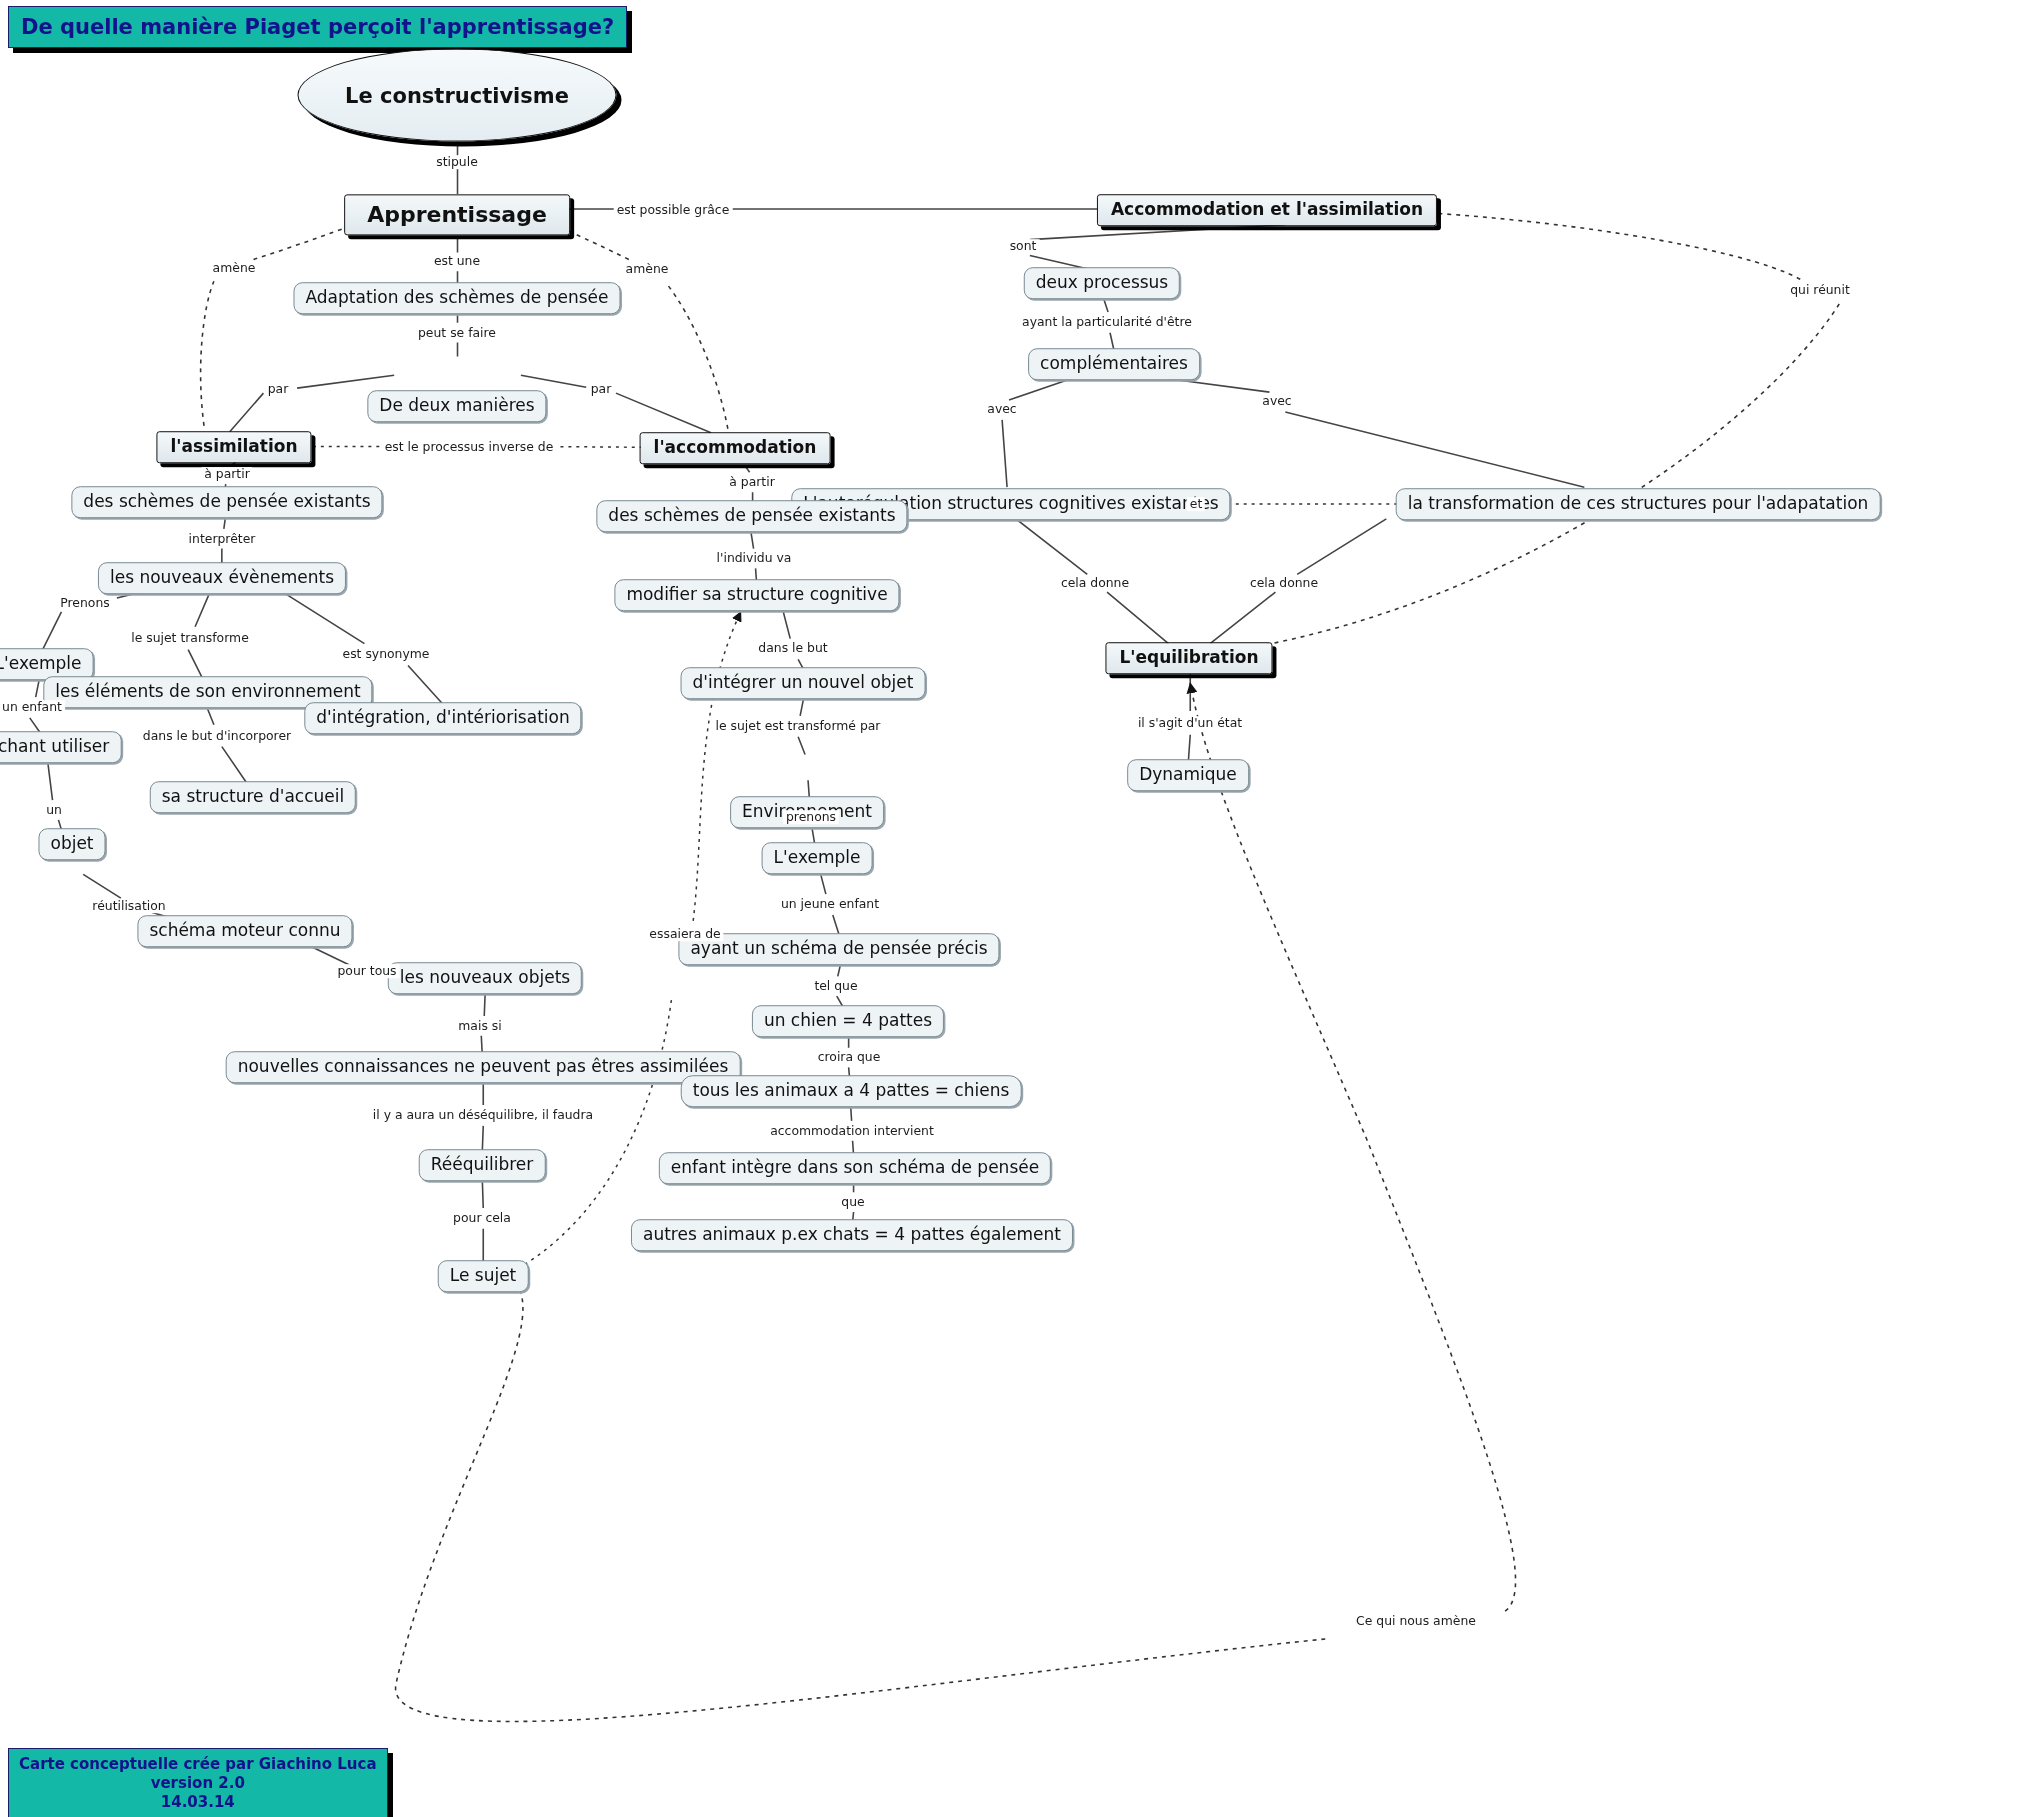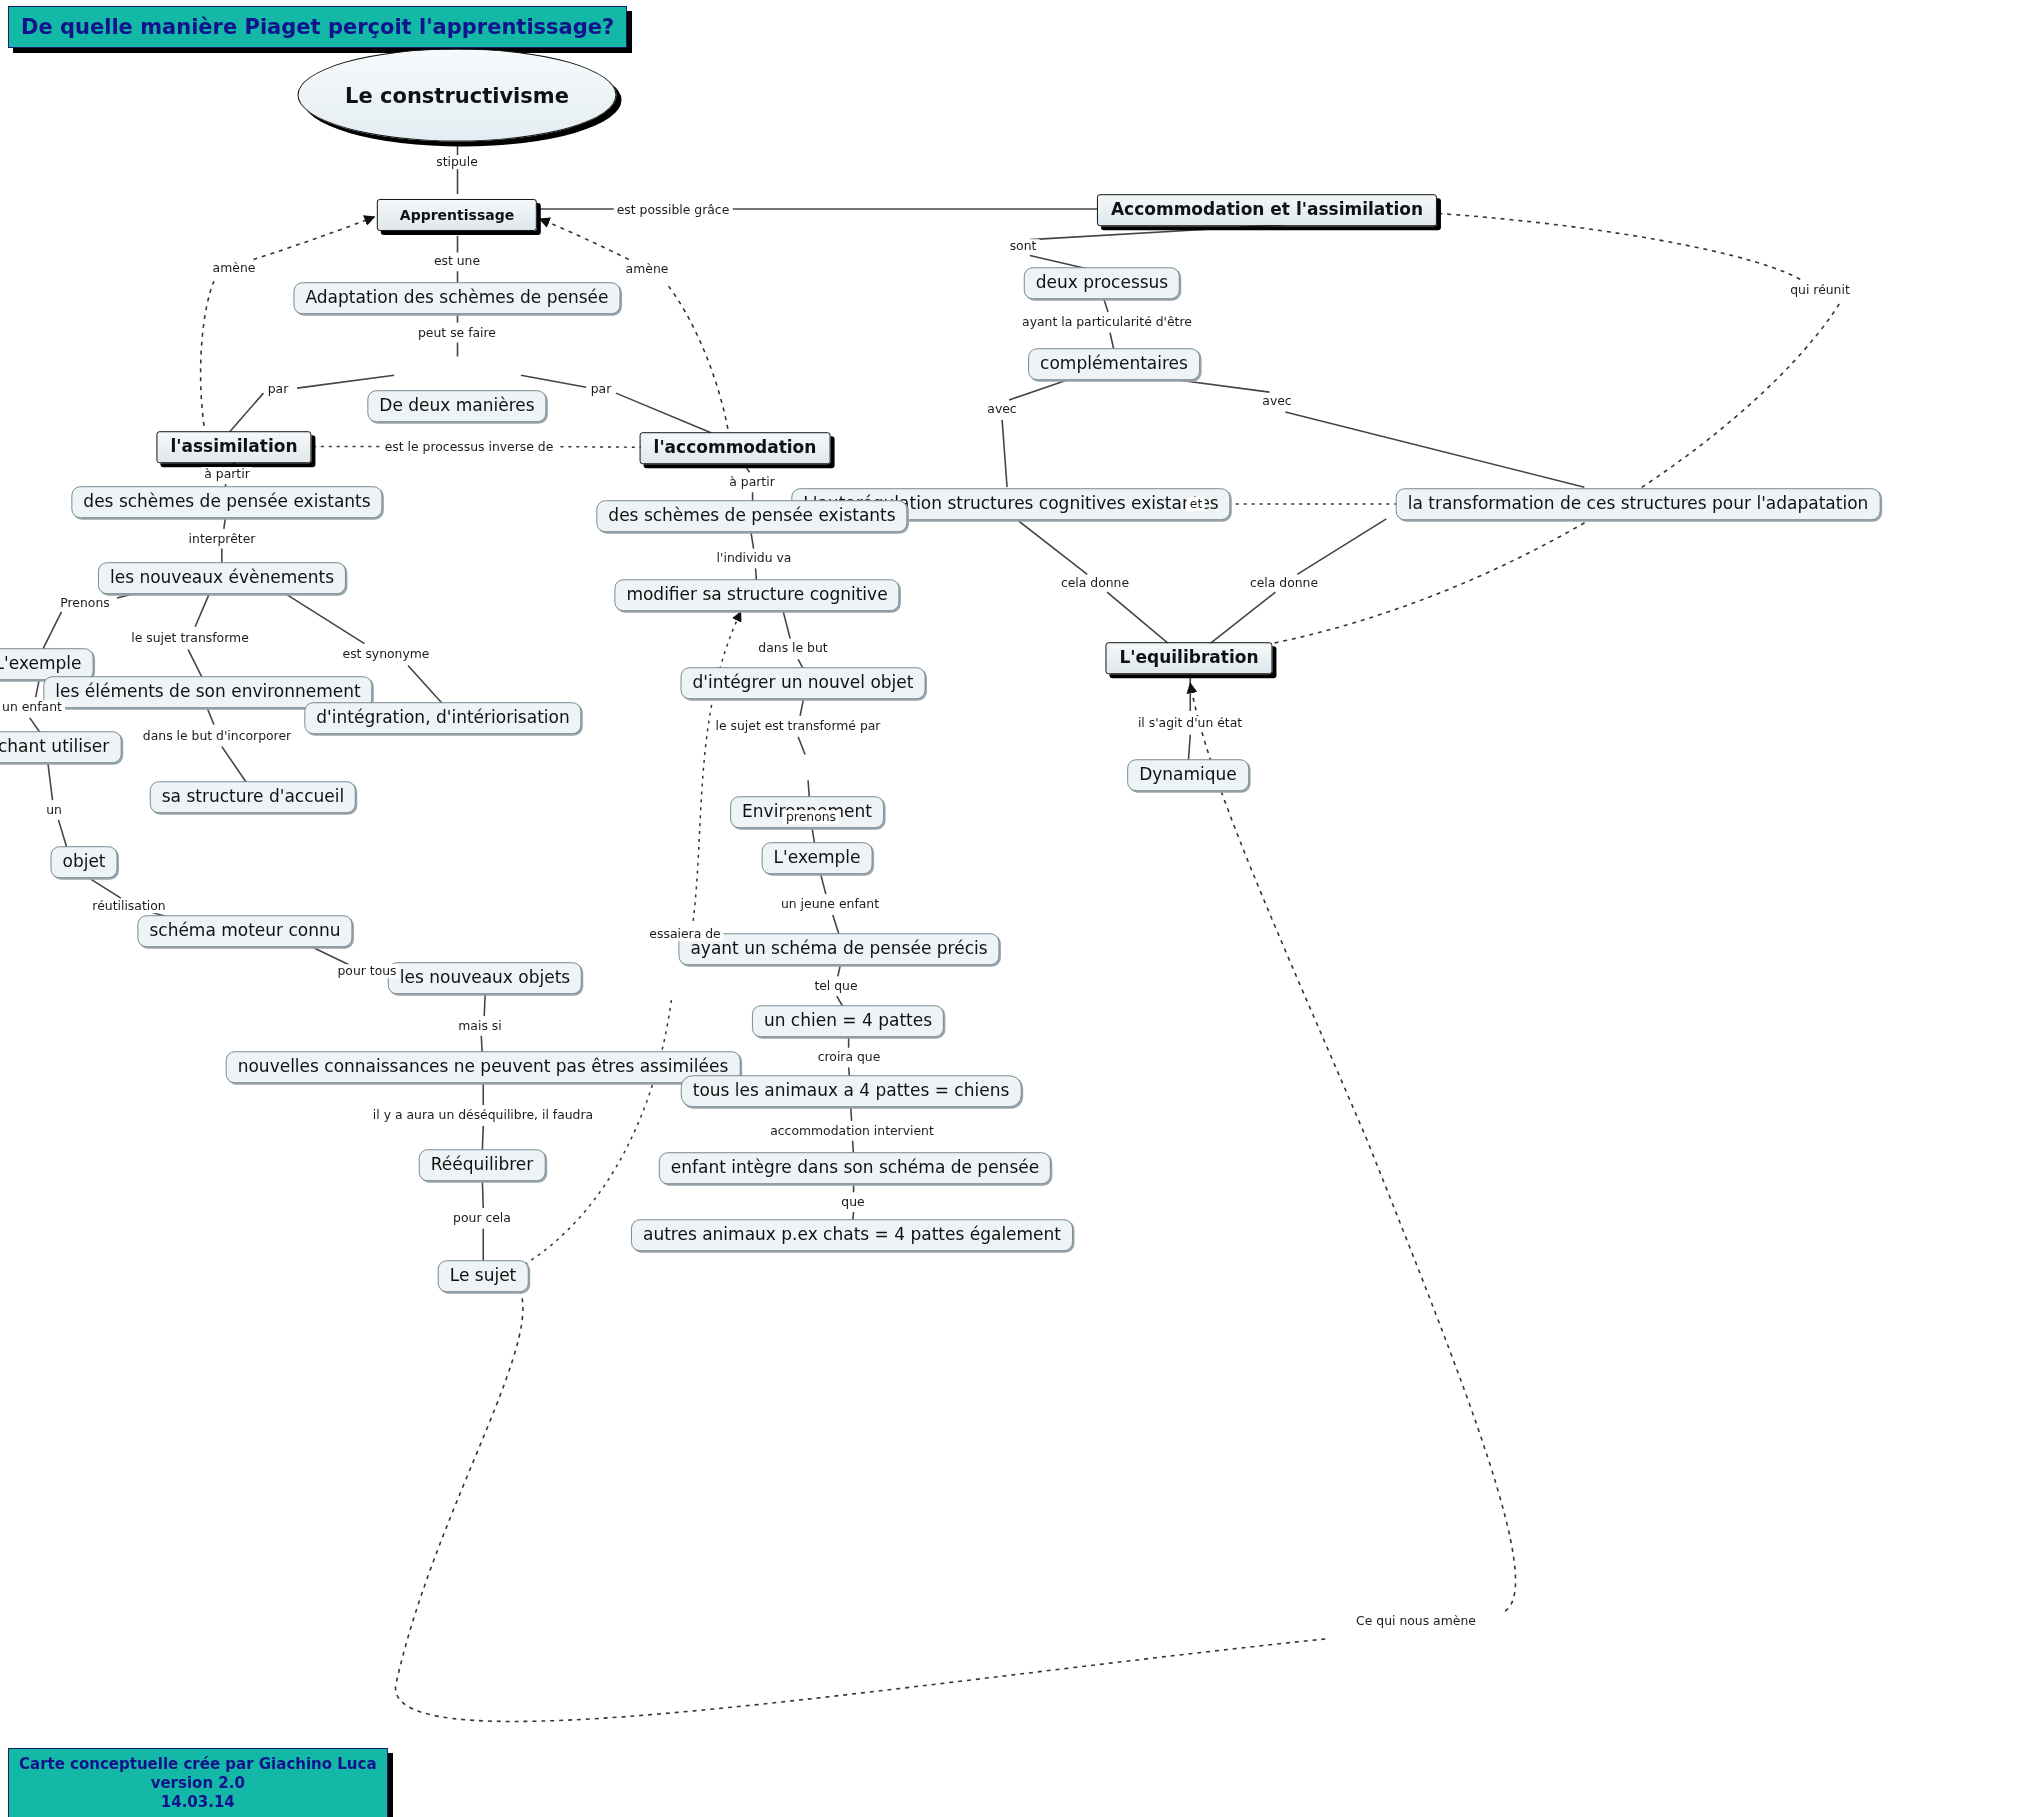--- a/index.html
+++ b/index.html
@@ -12,21 +12,21 @@
 
   .elabel{position:absolute;font-size:12.4px;color:#1c1c1c;white-space:nowrap;
           background:#fff;padding:0 3px;transform:translate(-50%,-50%);line-height:1.1;}
 
   .node{position:absolute;transform:translate(-50%,-50%);
         background:#eef3f6;border:1.4px solid #7a8a93;border-radius:9px;
         padding:5px 11px;font-size:17px;color:#111;white-space:nowrap;line-height:1.15;
         box-shadow:1.5px 1.5px 0 #9aa6ad;}
   .node.key{background:linear-gradient(#f4f8fa,#dfe8ed);border:1.6px solid #111;border-radius:3px;
         font-weight:bold;box-shadow:4px 4px 0 #000;padding:5px 13px;}
-  .node.key.big{font-size:14px;padding:7px 22px;}
+  .node.key.big{font-size:22px;padding:7px 22px;}
   .node.key.med{font-size:17px;}
 
   .root-oval{position:absolute;transform:translate(-50%,-50%);
         width:317px;height:91px;border-radius:50%;
         background:linear-gradient(#f6fafc,#e4edf2);border:1.6px solid #111;
         box-shadow:5px 5px 0 #000;
         display:flex;align-items:center;justify-content:center;
         font-size:21px;font-weight:bold;color:#111;}
 
   .banner{position:absolute;background:#14b8a6;border:1.5px solid #1b1b6b;
@@ -137,21 +137,21 @@
       <div class="node" style="left: 1638px; top: 504px;">la transformation de ces structures pour l'adapatation</div>
       <div class="node key med" style="left: 1189px; top: 658px;">L'equilibration</div>
       <div class="node" style="left: 1188px; top: 775px;">Dynamique</div>
       <div class="node" style="left: 227px; top: 502px;">des schèmes de pensée existants</div>
       <div class="node" style="left: 222px; top: 578px;">les nouveaux évènements</div>
       <div class="node" style="left: 38px; top: 664px;">L'exemple</div>
       <div class="node" style="left: 208px; top: 692px;">les éléments de son environnement</div>
       <div class="node" style="left: 443px; top: 718px;">d'intégration, d'intériorisation</div>
       <div class="node" style="left: 44px; top: 747px;">sachant utiliser</div>
       <div class="node" style="left: 253px; top: 797px;">sa structure d'accueil</div>
-      <div class="node" style="left: 72px; top: 862px; margin-left: 12px;">objet</div>
+      <div class="node" style="left: 72px; top: 844px;">objet</div>
       <div class="node" style="left: 245px; top: 931px;">schéma moteur connu</div>
       <div class="node" style="left: 485px; top: 978px;">les nouveaux objets</div>
       <div class="node" style="left: 483px; top: 1067px;">nouvelles connaissances ne peuvent pas êtres assimilées</div>
       <div class="node" style="left: 482px; top: 1165px;">Rééquilibrer</div>
       <div class="node" style="left: 483px; top: 1276px;">Le sujet</div>
       <div class="node" style="left: 752px; top: 516px;">des schèmes de pensée existants</div>
       <div class="node" style="left: 757px; top: 595px;">modifier sa structure cognitive</div>
       <div class="node" style="left: 803px; top: 683px;">d'intégrer un nouvel objet</div>
       <div class="node" style="left: 807px; top: 767px; margin-top: 45px;">Environnement</div>
       <div class="node" style="left: 817px; top: 858px;">L'exemple</div>

